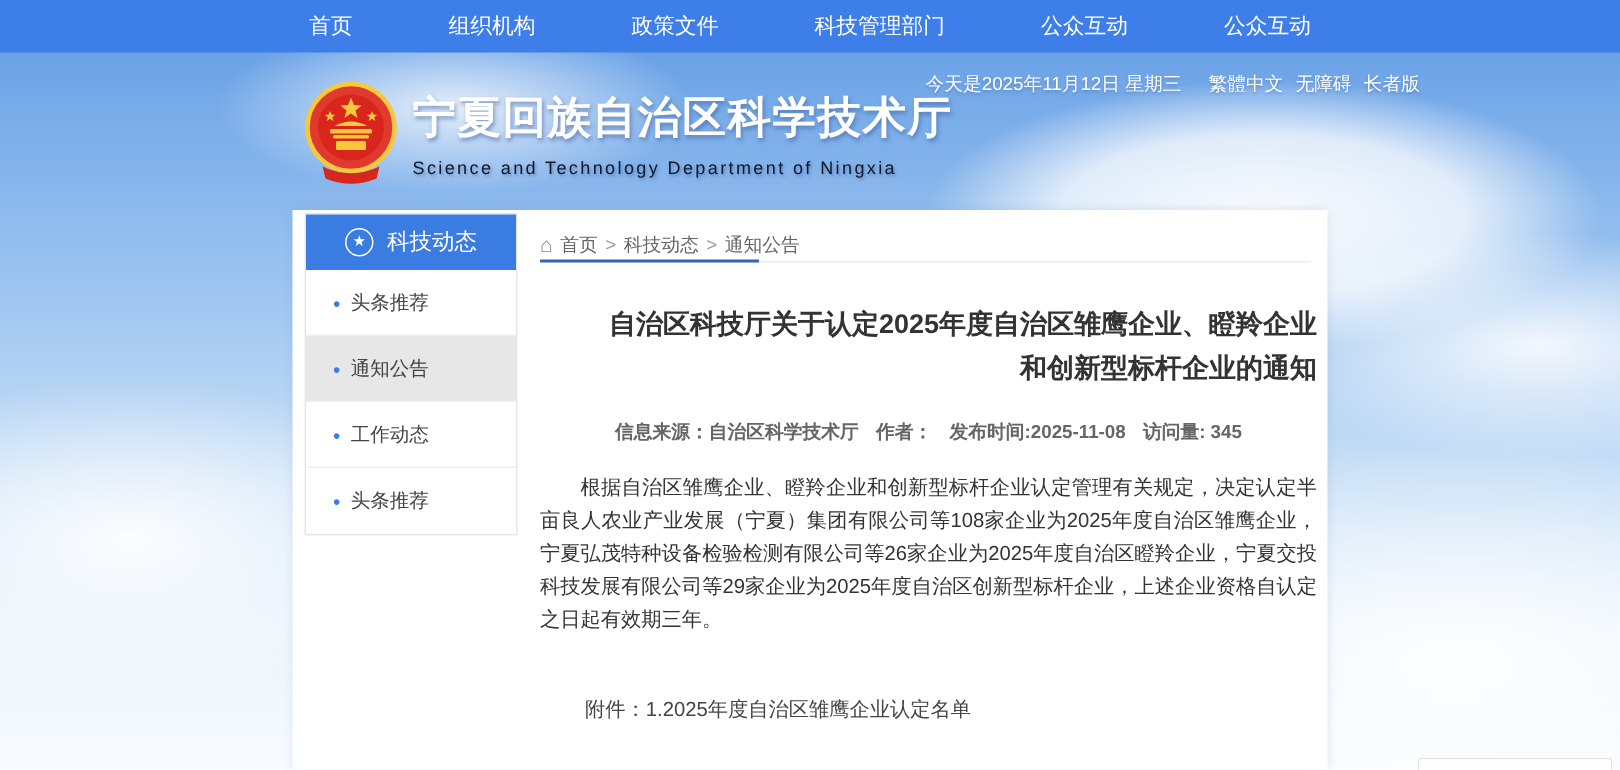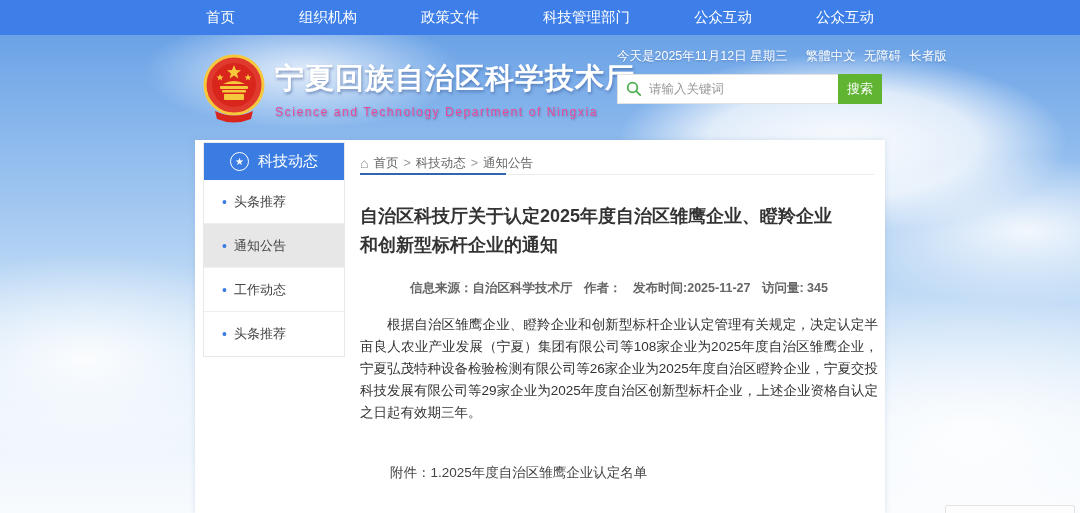--- a/index.html
+++ b/index.html
@@ -26,21 +26,21 @@
   
   .header { position:absolute; top:35px; left:0; width:1080px; height:105px; }
   .brand { position:absolute; left:203px; top:18px; display:flex; align-items:center; }
   .emblem { width:62px; height:72px; flex:0 0 62px; }
   .brand-text { margin-left:10px; }
   .site-title {
     color:#fff; font-size:29px; font-weight:bold; letter-spacing:1px;
     text-shadow:1px 2px 3px rgba(60,90,150,.55); white-space:nowrap;
   }
   .site-subtitle {
-    color:#ec4899; font-size:12px; letter-spacing:1.6px; margin-top:6px;
+    color:#0f172a; font-size:12px; letter-spacing:1.6px; margin-top:6px;
     text-shadow:1px 1px 2px rgba(60,90,150,.5); white-space:nowrap;
   }
   .header-right { position:absolute; left:617px; top:13px; width:278px; }
   .top-links { display:flex; align-items:center; color:#fff; font-size:12.5px; text-shadow:0 1px 2px rgba(60,90,150,.4); }
   .top-links .date { white-space:nowrap; }
   .top-links .quick { margin-left:18px; display:flex; gap:8px; }
   .top-links .quick span { cursor:pointer; white-space:nowrap; }
   .search-row { margin-top:9px; display:flex; height:30px; width:265px; }
   .search-box {
     flex:1; background:#fff; display:flex; align-items:center; padding:0 8px;
@@ -93,21 +93,21 @@
     padding-top:13px; height:33px;
   }
   .crumbs .home-icon { color:#888; font-size:14px; line-height:1; }
   .crumbs a { color:#666; text-decoration:none; cursor:pointer; }
   .crumbs .sep { color:#999; }
   .crumb-rule { position:relative; height:2px; }
   .crumb-rule .gray { position:absolute; left:0; right:4px; top:1px; height:1px; background:#ececec; }
   .crumb-rule .blue { position:absolute; left:0; top:0; width:146px; height:2px; background:#3466B0; }
 
   .art-title {
-    margin-top:27px; text-align:left; color:#333; font-size:18px; font-weight:bold;
+    margin-top:27px; text-align:right; color:#333; font-size:18px; font-weight:bold;
     line-height:29px;
   }
   .art-meta {
     margin-top:20px; text-align:center; color:#666; font-size:12.5px; white-space:nowrap;
   }
   .art-meta span { margin:0 4px;font-weight:bold; }
   .art-body { margin-top:17px; color:#333; font-size:13.5px; line-height:22px; text-align:justify; }
   .art-body p { text-indent:2em; }
   .attachments { margin-top:37px; padding-left:30px; display:flex; font-size:13.5px; color:#444; }
   .attach-label { white-space:nowrap; line-height:23px; }
@@ -154,30 +154,20 @@
 
   <div class="header-right">
     <div class="top-links">
       <span class="date">今天是2025年11月12日 星期三</span>
       <span class="quick">
         <span>繁體中文</span>
         <span>无障碍</span>
         <span>长者版</span>
       </span>
     </div>
-    <div class="search-row">
-      <div class="search-box">
-        <svg width="16" height="16" viewBox="0 0 16 16">
-          <circle cx="6.5" cy="6.5" r="4.8" fill="none" stroke="#4CAF50" stroke-width="1.8"></circle>
-          <line x1="10.2" y1="10.2" x2="14.2" y2="14.2" stroke="#4CAF50" stroke-width="1.8" stroke-linecap="round"></line>
-        </svg>
-        <input type="text" placeholder="请输入关键词" style="">
-      </div>
-      <button class="search-btn">搜索</button>
-    </div>
   </div>
 </header>
 
 <div class="content">
 
   <aside class="sidebar">
     <div class="sidebar-head">
       <span class="compass">★</span>
       <span>科技动态</span>
     </div>
@@ -214,21 +204,21 @@
     </div>
 
     <h1 class="art-title">
       <div>自治区科技厅关于认定2025年度自治区雏鹰企业、瞪羚企业</div>
       <div>和创新型标杆企业的通知</div>
     </h1>
 
     <div class="art-meta">
       <span>信息来源：自治区科学技术厅</span>
       <span>作者：</span>
-      <span>发布时间:2025-11-27</span>
+      <span>发布时间:2025-11-08</span>
       <span>访问量: 345</span>
     </div>
 
     <div class="art-body">
       <p>根据自治区雏鹰企业、瞪羚企业和创新型标杆企业认定管理有关规定，决定认定半亩良人农业产业发展（宁夏）集团有限公司等108家企业为2025年度自治区雏鹰企业，宁夏弘茂特种设备检验检测有限公司等26家企业为2025年度自治区瞪羚企业，宁夏交投科技发展有限公司等29家企业为2025年度自治区创新型标杆企业，上述企业资格自认定之日起有效期三年。</p>
     </div>
 
     <div class="attachments">
       <span class="attach-label">附件：</span>
       <div class="attach-list">

